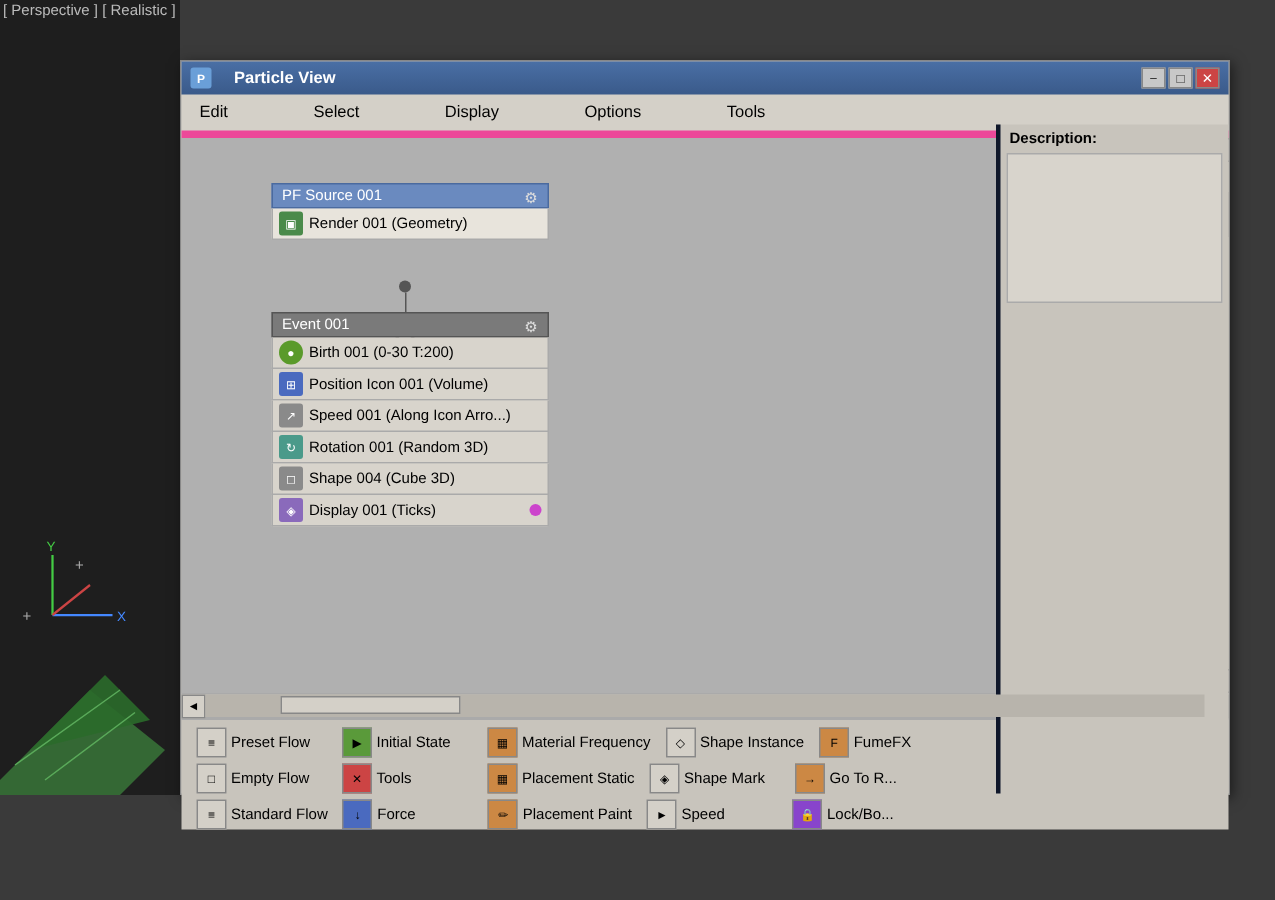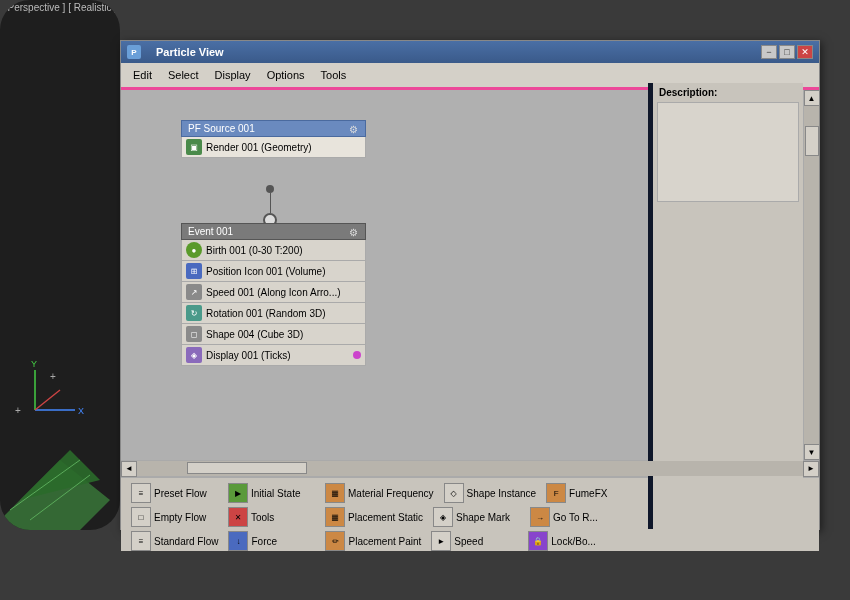--- a/index.html
+++ b/index.html
@@ -14,21 +14,20 @@
     }
 
     
     .viewport-area {
       position: absolute;
       left: 0; top: 0;
       width: 120px;
       height: 530px;
       background: #1e1e1e;
       overflow: hidden;
-      border-radius: 30px;
     }
 
     
     .axes {
       position: absolute;
       bottom: 80px;
       left: 20px;
       width: 80px;
       height: 80px;
     }
@@ -97,24 +96,25 @@
 
     .title-btn.close {
       background: #cc4444;
       color: white;
     }
 
     
     .menu-bar {
       height: 20px;
       background: #d4d0c8;
-      border-bottom: 3px solid #ec4899;
+      border-bottom: 5px solid #ec4899;
       display: flex;
       align-items: center;
       padding: 12px 4px;
+      gap: 41px;
     }
 
     .menu-item {
       padding: 2px 8px;
       cursor: pointer;
       font-size: 11px;
       color: #000;
     }
 
     
@@ -174,20 +174,21 @@
 
     .block-header {
       background: #6a8abf;
       color: white;
       font-size: 10px;
       padding: 2px 6px;
       display: flex;
       align-items: center;
       justify-content: space-between;
       border: 1px solid #4a6a9f;
+      text-align: center;
     }
 
     .block-header-gear {
       width: 10px;
       height: 10px;
       color: #ddd;
       font-size: 10px;
     }
 
     .block-row {
@@ -257,21 +258,21 @@
       width: 14px;
       height: 14px;
       border: 2px solid #555;
       border-radius: 50%;
       background: #ddd;
     }
 
     
     .event-block {
       position: absolute;
-      top: 133px;
+      top: 116px;
       left: 60px;
       width: 185px;
     }
 
     .event-block .block-header {
       background: #7a7a7a;
       border: 1px solid #555;
     }
 
     .event-block .block-row {
@@ -384,26 +385,26 @@
     }
 
     .toolbar-label {
       font-size: 10px;
       color: #000;
       white-space: nowrap;
     }
 
     .description-panel {
       position: absolute;
-      right: 16px;
+      right: 0;
       top: 42px;
       width: 155px;
       height: calc(100% - 42px);
       background: #c8c4bc;
-      border-left: 5px solid #0f172a;
+      border-left: 3px solid #0f172a;
     }
 
     .desc-label {
       padding: 4px 6px;
       font-size: 10px;
       color: #000;
       font-weight: bold;
     }
 
     .desc-content {

